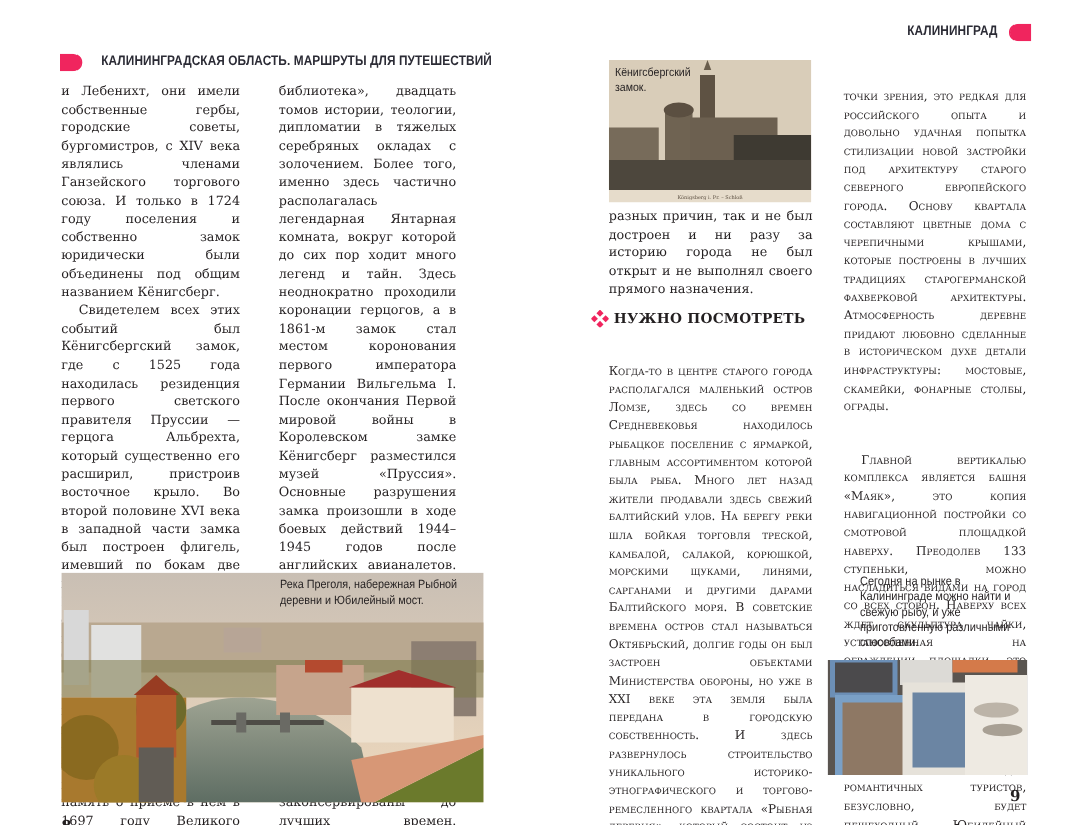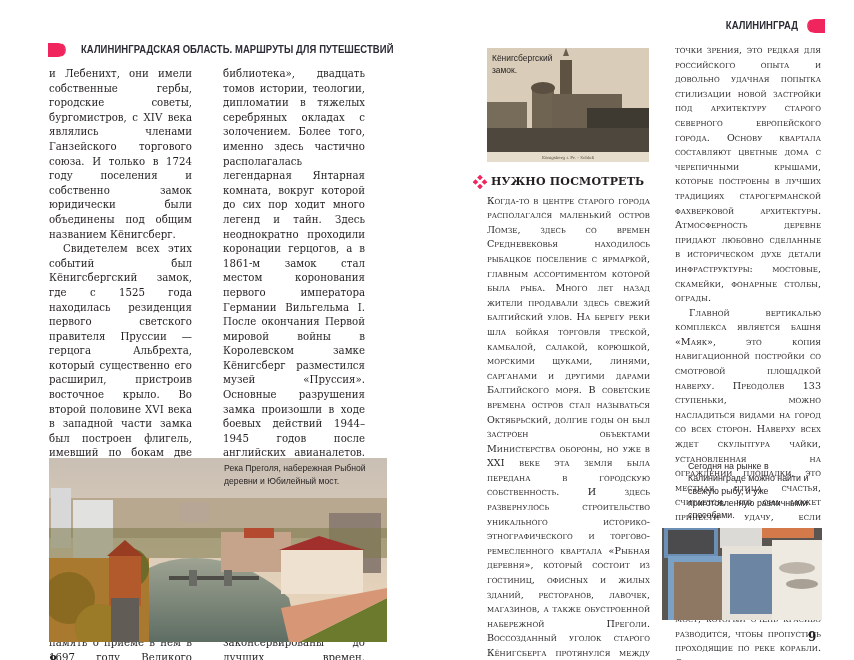--- a/index.html
+++ b/index.html
@@ -11,21 +11,21 @@
   .page-right { left: 439px; width: 427px; }
 
   .hdr { position: absolute; top: 18px; height: 14px; display: flex; align-items: center; }
   .hdr-title { font-family: "Liberation Sans", sans-serif; font-weight: bold; font-size: 11px; letter-spacing: 0.1px; color: #2b2b35; white-space: nowrap; transform: scaleX(0.86); transform-origin: left center; }
   .page-right .hdr-title { transform-origin: right center; }
   .tab-mark { position: absolute; width: 20px; height: 14px; }
 
   .col { position: absolute; font-size: 10.2px; line-height: 14.6px; text-align: justify; color: #231f20; }
   .col p { text-indent: 0; }
   .col p.ind { text-indent: 14px; }
-  .col .small-caps { font-variant: small-caps; font-size: 10.2px; line-height: 14.65px; }
+  .col .small-caps { font-variant: small-caps; font-size: 10.2px; line-height: 14.65px; margin-top: 28px; }
 
   .photo { position: absolute; overflow: hidden; }
   .caption { position: absolute; font-family: "Liberation Sans", sans-serif; font-size: 9.6px; line-height: 12.5px; color: #231f20; transform: scaleX(0.9); transform-origin: left top; }
 
   .folio { position: absolute; top: 630px; font-family: "DejaVu Serif", serif; font-weight: bold; font-size: 12px; }
 
   .section-head { display: flex; align-items: center; font-weight: bold; font-size: 11px; margin: 6px 0 4px -18px; letter-spacing: 0.2px; }
   .section-head .diamond-icon { width: 14px; height: 14px; margin-right: 4px; position: relative; }
 </style>
 </head>
@@ -115,20 +115,21 @@
       <rect x="0" y="54" width="40" height="50" fill="#776b5a"></rect>
       <rect x="100" y="60" width="62" height="44" fill="#3e3a32"></rect>
       <rect x="0" y="80" width="162" height="24" fill="#4d473d"></rect>
       <rect x="0" y="104" width="162" height="10" fill="#e6dccb"></rect>
       <text x="55" y="111" font-size="4" fill="#5b4f41" font-family="DejaVu Serif, serif">Königsberg i. Pr. – Schloß</text>
     </svg>
     <div class="caption" style="left:5px; top:4px; width:80px; font-size:9.4px; line-height:12px;">Кёнигсбергский замок.</div>
   </div>
 
   <div class="col" style="left:48px; top:167px; width:163px;">
+    <p>разных причин, так и не был достроен и ни разу за историю города не был открыт и не выполнял своего прямого назначения.</p>
     <div class="section-head" style="margin-left:-14px; margin-top:8px;">
       <svg class="diamond-icon" viewBox="0 0 14 14">
         <rect x="5" y="0.5" width="4" height="4" transform="rotate(45 7 2.5)" fill="#f0255e"></rect>
         <rect x="5" y="9.5" width="4" height="4" transform="rotate(45 7 11.5)" fill="#f0255e"></rect>
         <rect x="0.5" y="5" width="4" height="4" transform="rotate(45 2.5 7)" fill="#f0255e"></rect>
         <rect x="9.5" y="5" width="4" height="4" transform="rotate(45 11.5 7)" fill="#f0255e"></rect>
       </svg>
       <span>НУЖНО ПОСМОТРЕТЬ</span>
     </div>
     <p class="small-caps" style="font-size:9.6px; line-height:14.6px;">Когда-то в центре старого города располагался маленький остров Ломзе, здесь со времен Средневековья находилось рыбацкое поселение с ярмаркой, главным ассортиментом которой была рыба. Много лет назад жители продавали здесь свежий балтийский улов. На берегу реки шла бойкая торговля треской, камбалой, салакой, корюшкой, морскими щуками, линями, сарганами и другими дарами Балтийского моря. В советские времена остров стал называться Октябрьский, долгие годы он был застроен объектами Министерства обороны, но уже в XXI веке эта земля была передана в городскую собственность. И здесь развернулось строительство уникального историко-этнографического и торгово-ремесленного квартала «Рыбная деревня», который состоит из гостиниц, офисных и жилых зданий, ресторанов, лавочек, магазинов, а также обустроенной набережной Преголи. Воссозданный уголок старого Кёнигсберга протянулся между Медовым и Высоким мостами. С архитектурной</p>

